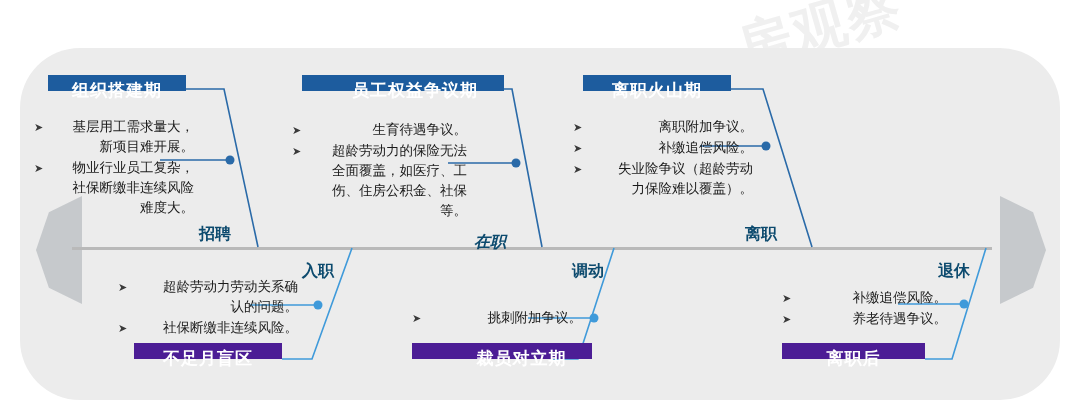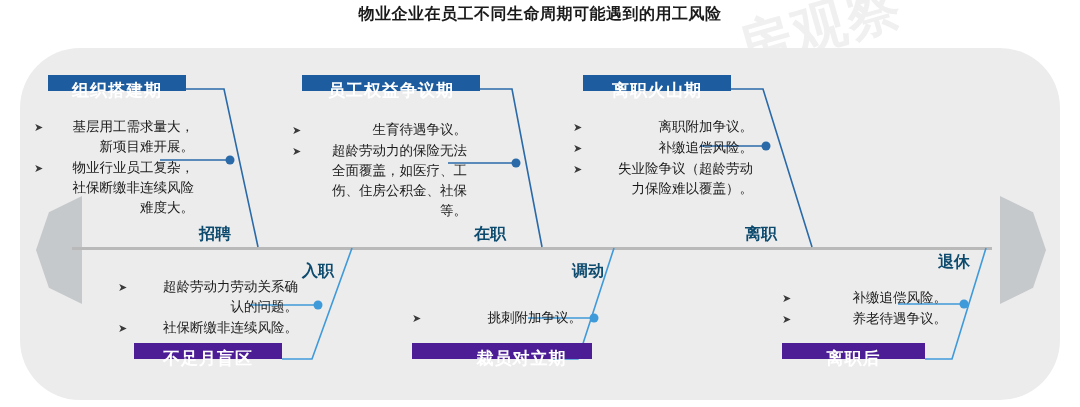--- a/index.html
+++ b/index.html
@@ -145,21 +145,20 @@
     pointer-events: none;
   }
 </style>
 </head>
 <body>
 
 <div id="canvas">
 
   <div class="watermark">房观察</div>
 
-  <div class="page-title">物业企业在员工不同生命周期可能遇到的用工风险</div>
 
   <div class="panel"></div>
 
   <div class="side-arrow left"></div>
   <div class="side-arrow right"></div>
 
   <div class="axis"></div>
 
   <svg class="connectors" viewBox="0 0 1080 407">
 
@@ -182,46 +181,46 @@
     <polyline points="553,359 578,359 614,248" fill="none" stroke="#3f9ada" stroke-width="1.6"></polyline>
     <line x1="528" y1="318" x2="592" y2="318" stroke="#3f9ada" stroke-width="1.6"></line>
     <circle cx="594" cy="318" r="4.5" fill="#3f9ada"></circle>
 
     <polyline points="925,359 952,359 986,248" fill="none" stroke="#3f9ada" stroke-width="1.6"></polyline>
     <line x1="898" y1="304" x2="962" y2="304" stroke="#3f9ada" stroke-width="1.6"></line>
     <circle cx="964" cy="304" r="4.5" fill="#3f9ada"></circle>
   </svg>
 
   <div class="stage-label" style="left:199px; top:224px;">招聘</div>
-  <div class="stage-label" style="left:474px; top:224px;">在职</div>
+  <div class="stage-label" style="left:474px; top:232px;font-style:italic;">在职</div>
   <div class="stage-label" style="left:745px; top:224px;">离职</div>
 
   <div class="stage-label" style="left:302px; top:261px;font-family:Liberation Mono, monospace;">入职</div>
   <div class="stage-label" style="left:572px; top:261px;text-align:right;">调动</div>
-  <div class="stage-label" style="left:938px; top:252px;">退休</div>
+  <div class="stage-label" style="left:938px; top:261px;">退休</div>
 
   <div class="block">
     <div class="block-title dark" style="left:48px; top:75px; width:138px;">组织搭建期</div>
     <div class="bullets" style="left:34px; top:117px; width:160px;">
       <div class="bullet-row">
         <span class="bullet-mark">➤</span>
         <span class="bullet-text">基层用工需求量大，
 新项目难开展。</span>
       </div>
       <div class="bullet-row">
         <span class="bullet-mark">➤</span>
         <span class="bullet-text">物业行业员工复杂，
 社保断缴非连续风险
 难度大。</span>
       </div>
     </div>
   </div>
 
   <div class="block">
-    <div class="block-title dark" style="left:302px; top:75px; width:178px;">员工权益争议期</div>
+    <div class="block-title dark" style="left:302px; top:75px; width:178px;padding-left:24px;">员工权益争议期</div>
     <div class="bullets" style="left:292px; top:120px; width:175px;">
       <div class="bullet-row">
         <span class="bullet-mark">➤</span>
         <span class="bullet-text">生育待遇争议。</span>
       </div>
       <div class="bullet-row">
         <span class="bullet-mark">➤</span>
         <span class="bullet-text">超龄劳动力的保险无法
 全面覆盖，如医疗、工
 伤、住房公积金、社保

